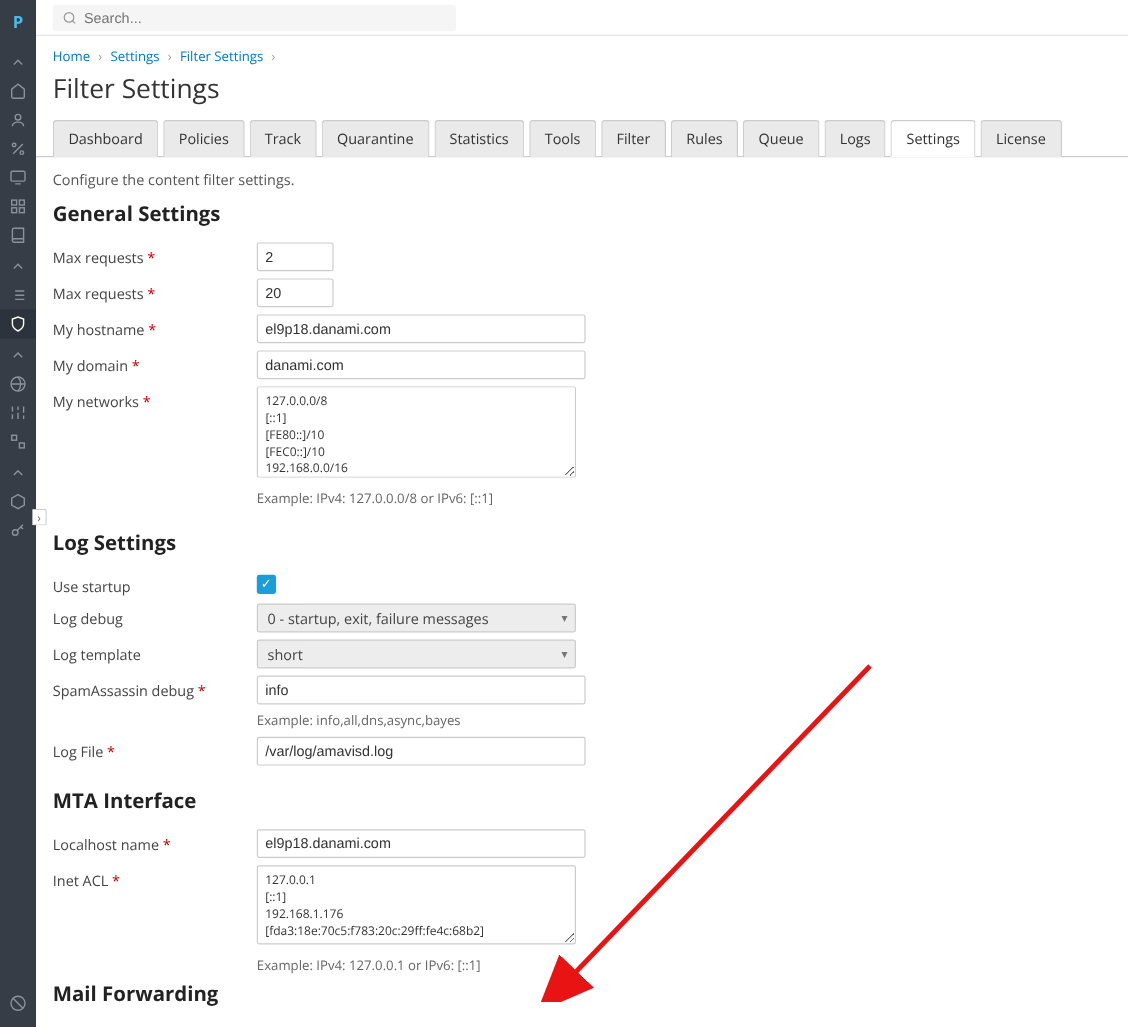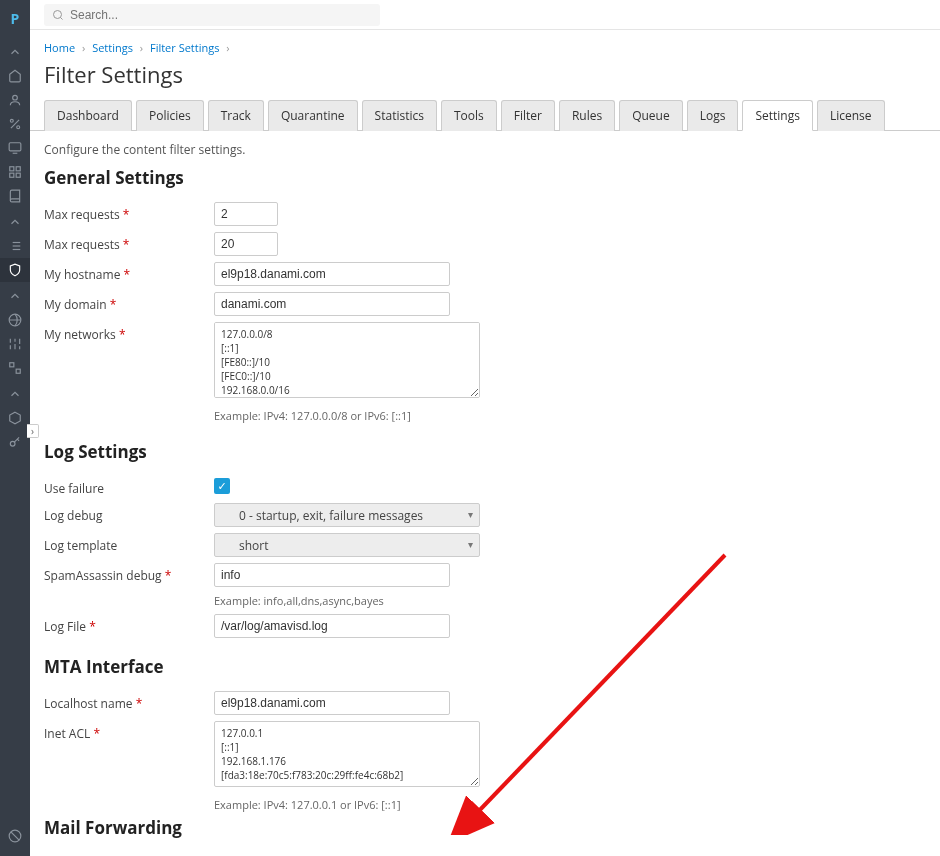--- a/index.html
+++ b/index.html
@@ -28,26 +28,26 @@
 .tab.active { background: #fff; border-bottom: 1px solid #fff; font-weight: 400; }
 .section { padding: 10px 14px 4px 14px; }
 .section-desc { font-size: 12px; color: #555; margin-bottom: 8px; }
 .section-head { font-size: 17px; font-weight: 700; margin: 4px 0 10px 0; color: #222; }
 .form-row { display: flex; align-items: flex-start; padding: 3px 0; }
 .label-cell { width: 170px; padding-top: 4px; font-size: 12px; color: #444; flex-shrink: 0; }
 .label-cell .req { color: #c00; }
 .field-cell { flex: 0 0 auto; }
 input.txt, .txt-sm { border: 1px solid #ccc; border-radius: 2px; padding: 3px 6px; font-size: 12px; color: #333; height: 24px; }
 .txt-sm { width: 64px; }
-input.txt.wide { width: 236px; }
+input.txt.wide { width: 274px; }
 textarea.txt-area { border: 1px solid #ccc; border-radius: 2px; padding: 4px 6px; font-size: 10px; color: #333; width: 266px; height: 76px; resize: both; font-family: inherit; }
 .hint { font-size: 11px; color: #666; margin-top: 6px; }
 .chk { width: 16px; height: 16px; background: #1b9dd9; display: inline-flex; align-items: center; justify-content: center; border-radius: 2px; color: #fff; font-size: 11px; cursor: pointer; }
 .select-wrap { position: relative; display: inline-block; }
-.select { background: #ededed; border: 1px solid #ccc; border-radius: 2px; padding: 3px 18px 3px 24px; font-size: 12px; color: #444; height: 24px; width: 266px; display: flex; align-items: center; cursor: pointer; }
+.select { background: #ededed; border: 1px solid #ccc; border-radius: 2px; padding: 3px 18px 3px 8px; font-size: 12px; color: #444; height: 24px; width: 266px; display: flex; align-items: center; cursor: pointer; }
 .select-wrap::after { content: "▾"; position: absolute; right: 7px; top: 4px; font-size: 10px; color: #777; pointer-events: none; }
 .arrow-overlay { position: absolute; top: 515px; left: 415px; pointer-events: none; }
 </style>
 </head>
 <body>
 
 <div class="layout">
   <div class="sidebar">
     <div class="logo">P</div>
     <div class="side-group">
@@ -235,21 +235,21 @@
 [::1]
 [FE80::]/10
 [FEC0::]/10
 192.168.0.0/16</textarea>
             <div class="hint">Example: IPv4: 127.0.0.0/8 or IPv6: [::1]</div>
           </div>
         </div>
 
         <div class="section-head" style="margin-top:14px">Log Settings</div>
         <div class="form-row">
-          <div class="label-cell">Use failure</div>
+          <div class="label-cell">Use startup</div>
           <div class="field-cell"><span class="chk">✓</span></div>
         </div>
         <div class="form-row">
           <div class="label-cell">Log debug</div>
           <div class="field-cell"><div class="select-wrap"><div class="select">0 - startup, exit, failure messages</div></div></div>
         </div>
         <div class="form-row">
           <div class="label-cell">Log template</div>
           <div class="field-cell"><div class="select-wrap"><div class="select">short</div></div></div>
         </div>

